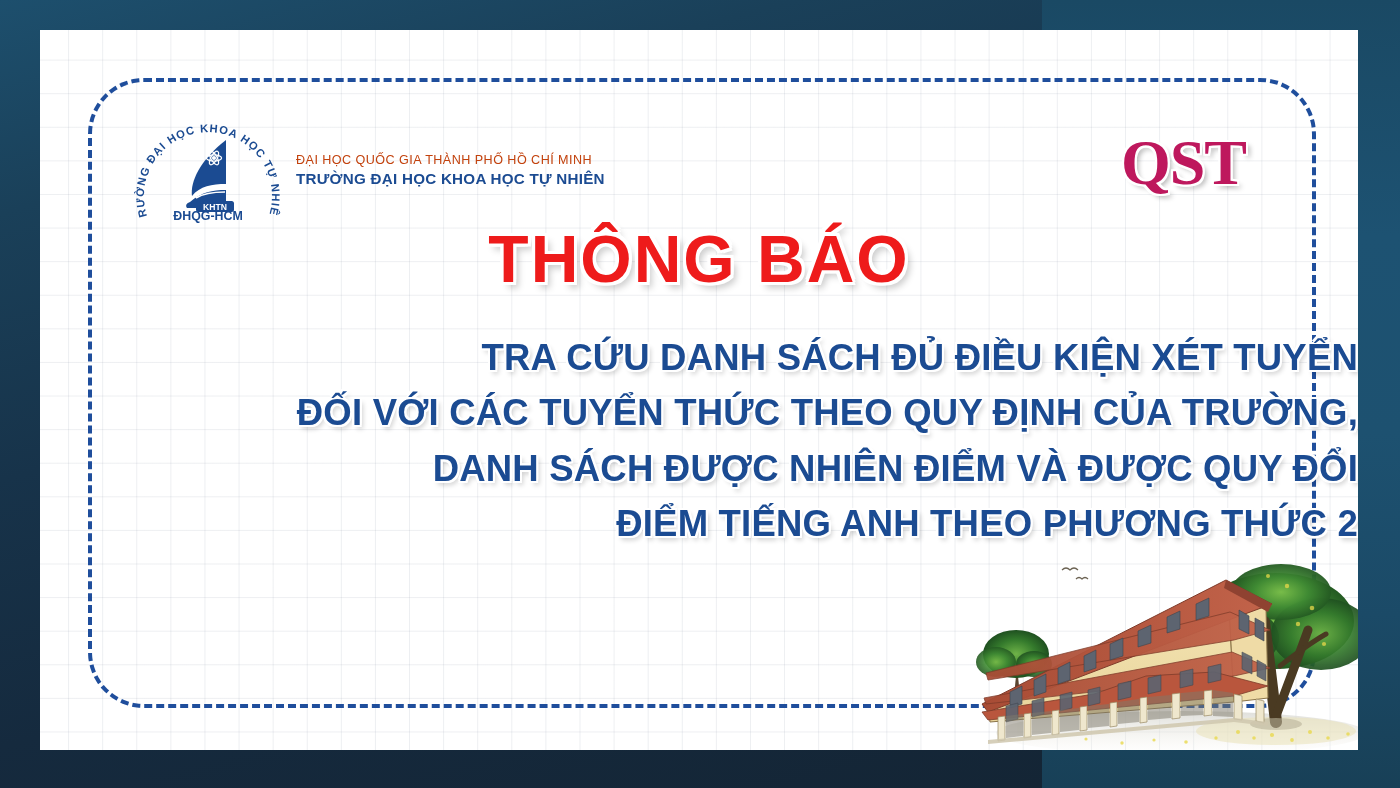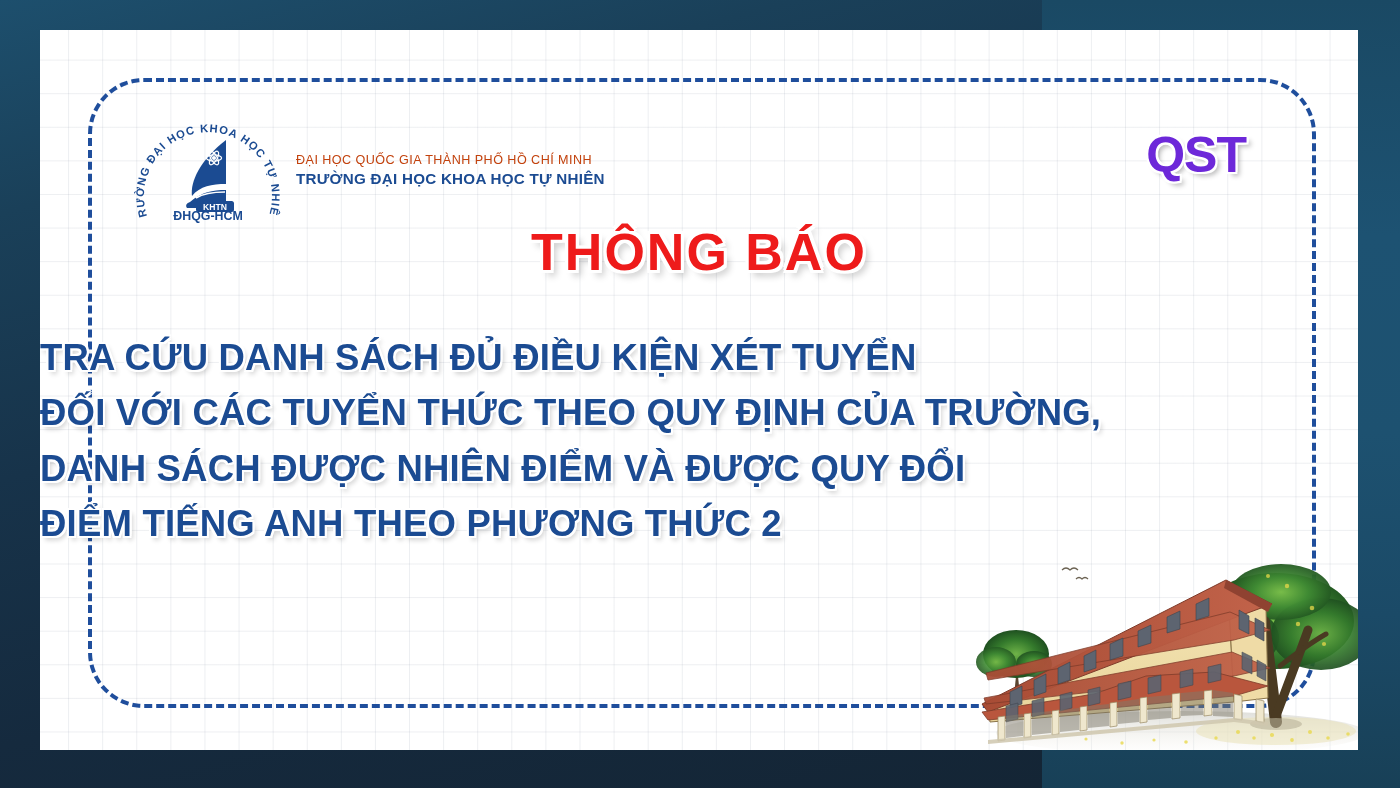--- a/index.html
+++ b/index.html
@@ -60,46 +60,46 @@
     font-weight:400; white-space:nowrap; line-height:1.35;
   }
   #uni-line2{
     font-size:15.2px; letter-spacing:.25px; color:#1b4b92;
     font-weight:bold; white-space:nowrap; line-height:1.3;
   }
 
   
   #qst{
     position:absolute; right:112px; top:96px;
-    font-size:50px; font-weight:bold; letter-spacing:-1px;
-    color:#6d28d9;
+    font-size:64px; font-weight:bold; letter-spacing:-1px;
+    color:#be185d;
     text-shadow:
       2px 0 0 #fff, -2px 0 0 #fff, 0 2px 0 #fff, 0 -2px 0 #fff,
       2px 2px 0 #fff, -2px 2px 0 #fff, 2px -2px 0 #fff, -2px -2px 0 #fff,
       4px 4px 5px rgba(0,0,0,.28);
-    font-family:Liberation Sans, sans-serif;
+    font-family:Liberation Serif, serif;
   }
 
   
   #headline{
     position:absolute; left:0; right:0; top:196px;
     text-align:center;
-    font-size:52px; font-weight:bold; letter-spacing:2px;
+    font-size:66px; font-weight:bold; letter-spacing:2px;
     color:#ee1b1b;
     text-shadow:
       3px 0 0 #fff, -3px 0 0 #fff, 0 3px 0 #fff, 0 -3px 0 #fff,
       3px 3px 0 #fff, -3px 3px 0 #fff, 3px -3px 0 #fff, -3px -3px 0 #fff,
       5px 6px 7px rgba(0,0,0,.22);
     line-height:1;
   }
 
   
   #subtitle{
     position:absolute; left:0; right:0; top:300px;
-    text-align:left;
+    text-align:right;
     font-size:36.5px; font-weight:bold; letter-spacing:.2px;
     color:#1b4b92;
     line-height:1.52;
     text-shadow:
       2px 0 0 #fff, -2px 0 0 #fff, 0 2px 0 #fff, 0 -2px 0 #fff,
       2px 2px 0 #fff, -2px 2px 0 #fff, 2px -2px 0 #fff, -2px -2px 0 #fff,
       3px 4px 5px rgba(0,0,0,.20);
   }
   #subtitle div{ white-space:nowrap; }
 

